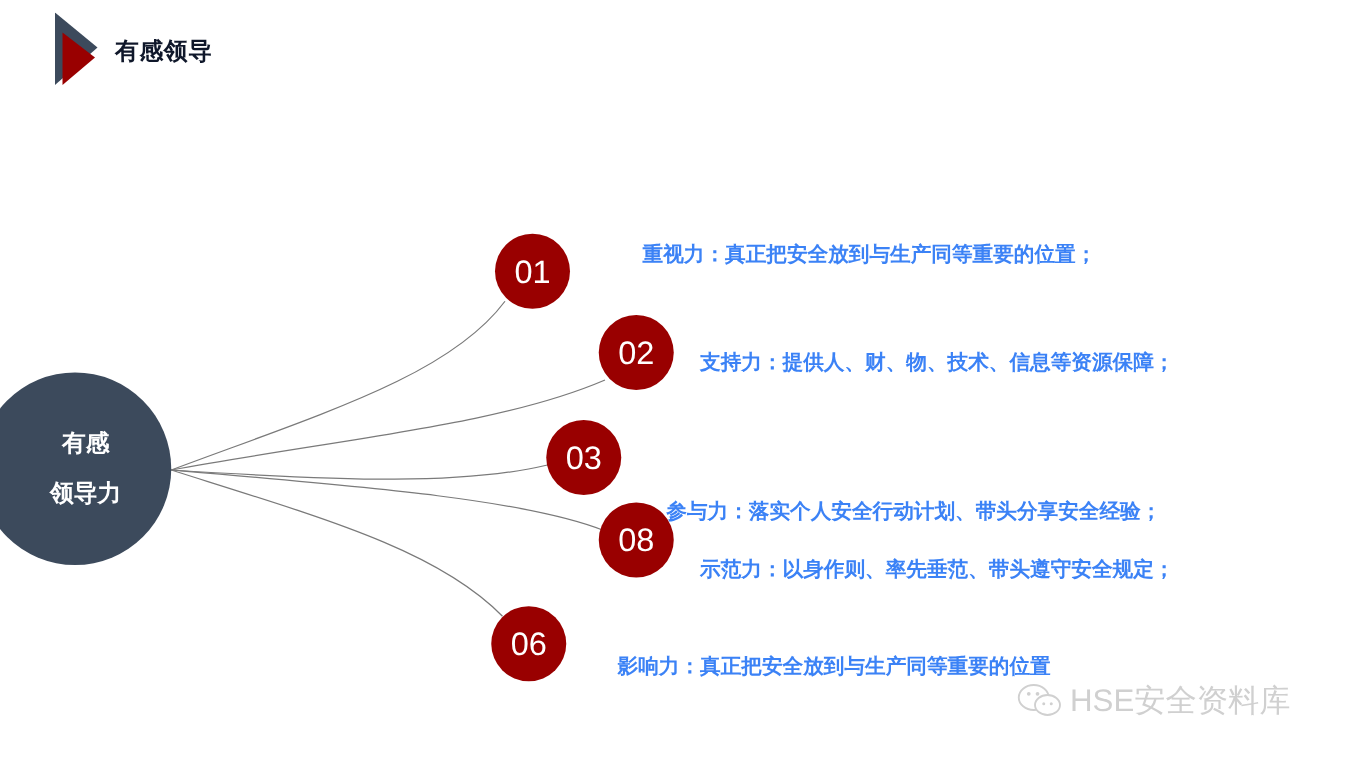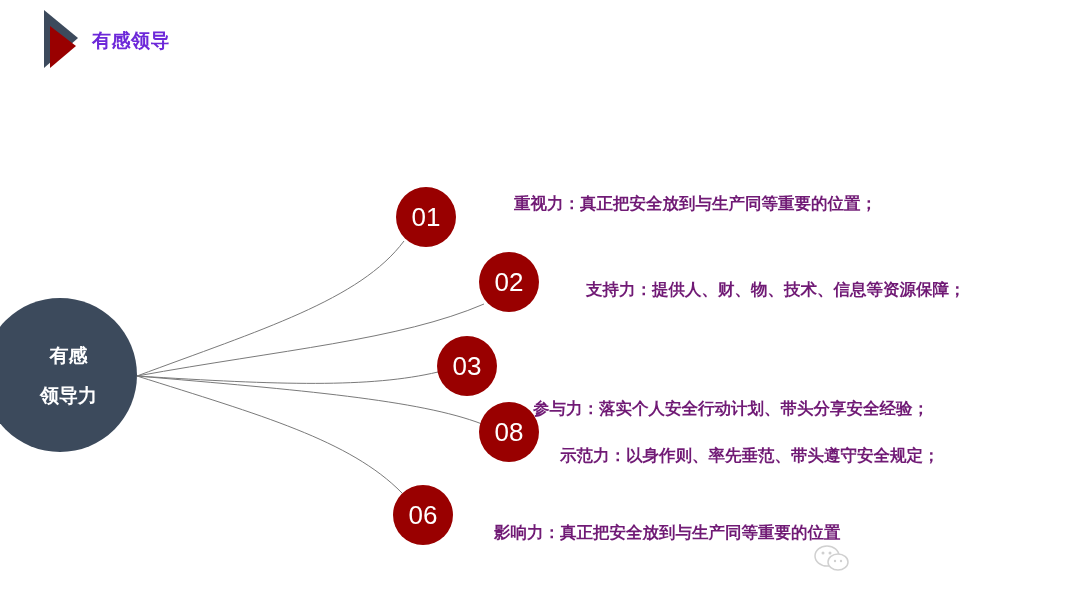--- a/index.html
+++ b/index.html
@@ -1,22 +1,22 @@
 <!DOCTYPE html>
 <html><head>
 <meta charset="utf-8">
 <style>
   html,body{margin:0;padding:0;}
   body{width:1080px;height:608px;background:#ffffff;position:relative;overflow:hidden;font-family:"DejaVu Sans","Liberation Sans",sans-serif;}
   .header-icon{position:absolute;left:44px;top:10px;width:40px;height:60px;}
-  .page-title{position:absolute;left:92px;top:28px;font-size:19px;font-weight:bold;color:#6d28d9;letter-spacing:0.5px;}
+  .page-title{position:absolute;left:92px;top:28px;font-size:19px;font-weight:bold;color:#0f172a;letter-spacing:0.5px;}
   .connectors{position:absolute;left:0;top:0;width:1080px;height:608px;}
   .hub{position:absolute;left:-17px;top:298px;width:154px;height:154px;border-radius:50%;background:#3c4a5c;color:#fff;display:flex;flex-direction:column;align-items:center;justify-content:center;font-weight:bold;font-size:19px;line-height:40px;padding-left:17px;box-sizing:border-box;}
   .node{position:absolute;width:60px;height:60px;border-radius:50%;background:#990000;color:#ffffff;display:flex;align-items:center;justify-content:center;font-size:26px;font-family:"Liberation Sans",sans-serif;}
-  .item-text{position:absolute;font-size:16.5px;font-weight:bold;color:#701a75;white-space:nowrap;}
+  .item-text{position:absolute;font-size:16.5px;font-weight:bold;color:#3b82f6;white-space:nowrap;}
   .watermark{position:absolute;left:812px;top:544px;display:flex;align-items:center;color:#d0d0d0;font-size:25px;font-family:"Liberation Sans",sans-serif;}
   .wm-icon{width:40px;height:30px;margin-right:4px;}
 </style>
 </head>
 <body>
 
 <svg class="header-icon" viewBox="0 0 40 60">
   <polygon points="0,0 0,58 34,28" fill="#3c4a5c"></polygon>
   <polygon points="6,16 6,58 32,36" fill="#990000"></polygon>
 </svg>
@@ -34,33 +34,34 @@
 
 <div class="hub">
   <span>有感</span>
   <span>领导力</span>
 </div>
 
 <div class="node" style="left:396px;top:187px;">01</div>
 <div class="item-text" style="left:514px;top:193px;">重视力：真正把安全放到与生产同等重要的位置；</div>
 
 <div class="node" style="left:479px;top:252px;">02</div>
-<div class="item-text" style="left:586px;top:279px;">支持力：提供人、财、物、技术、信息等资源保障；</div>
+<div class="item-text" style="left:560px;top:279px;">支持力：提供人、财、物、技术、信息等资源保障；</div>
 
 <div class="node" style="left:437px;top:336px;">03</div>
 <div class="item-text" style="left:533px;top:356px;margin-top:42px;">参与力：落实个人安全行动计划、带头分享安全经验；</div>
 
 <div class="node" style="left:479px;top:402px;">08</div>
 <div class="item-text" style="left:560px;top:429px;margin-top:16px;">示范力：以身作则、率先垂范、带头遵守安全规定；</div>
 
 <div class="node" style="left:393px;top:485px;">06</div>
 <div class="item-text" style="left:494px;top:522px;">影响力：真正把安全放到与生产同等重要的位置</div>
 
 <div class="watermark">
   <svg class="wm-icon" viewBox="0 0 40 30">
     <ellipse cx="15" cy="12" rx="12" ry="10" fill="none" stroke="#d0d0d0" stroke-width="1.5"></ellipse>
     <ellipse cx="26" cy="18" rx="10" ry="8" fill="#fff" stroke="#d0d0d0" stroke-width="1.5"></ellipse>
     <circle cx="11" cy="9" r="1.5" fill="#d0d0d0"></circle>
     <circle cx="18" cy="9" r="1.5" fill="#d0d0d0"></circle>
     <circle cx="23" cy="17" r="1.2" fill="#d0d0d0"></circle>
     <circle cx="29" cy="17" r="1.2" fill="#d0d0d0"></circle>
   </svg>
+  <span>HSE安全资料库</span>
 </div>
 
 </body></html>

